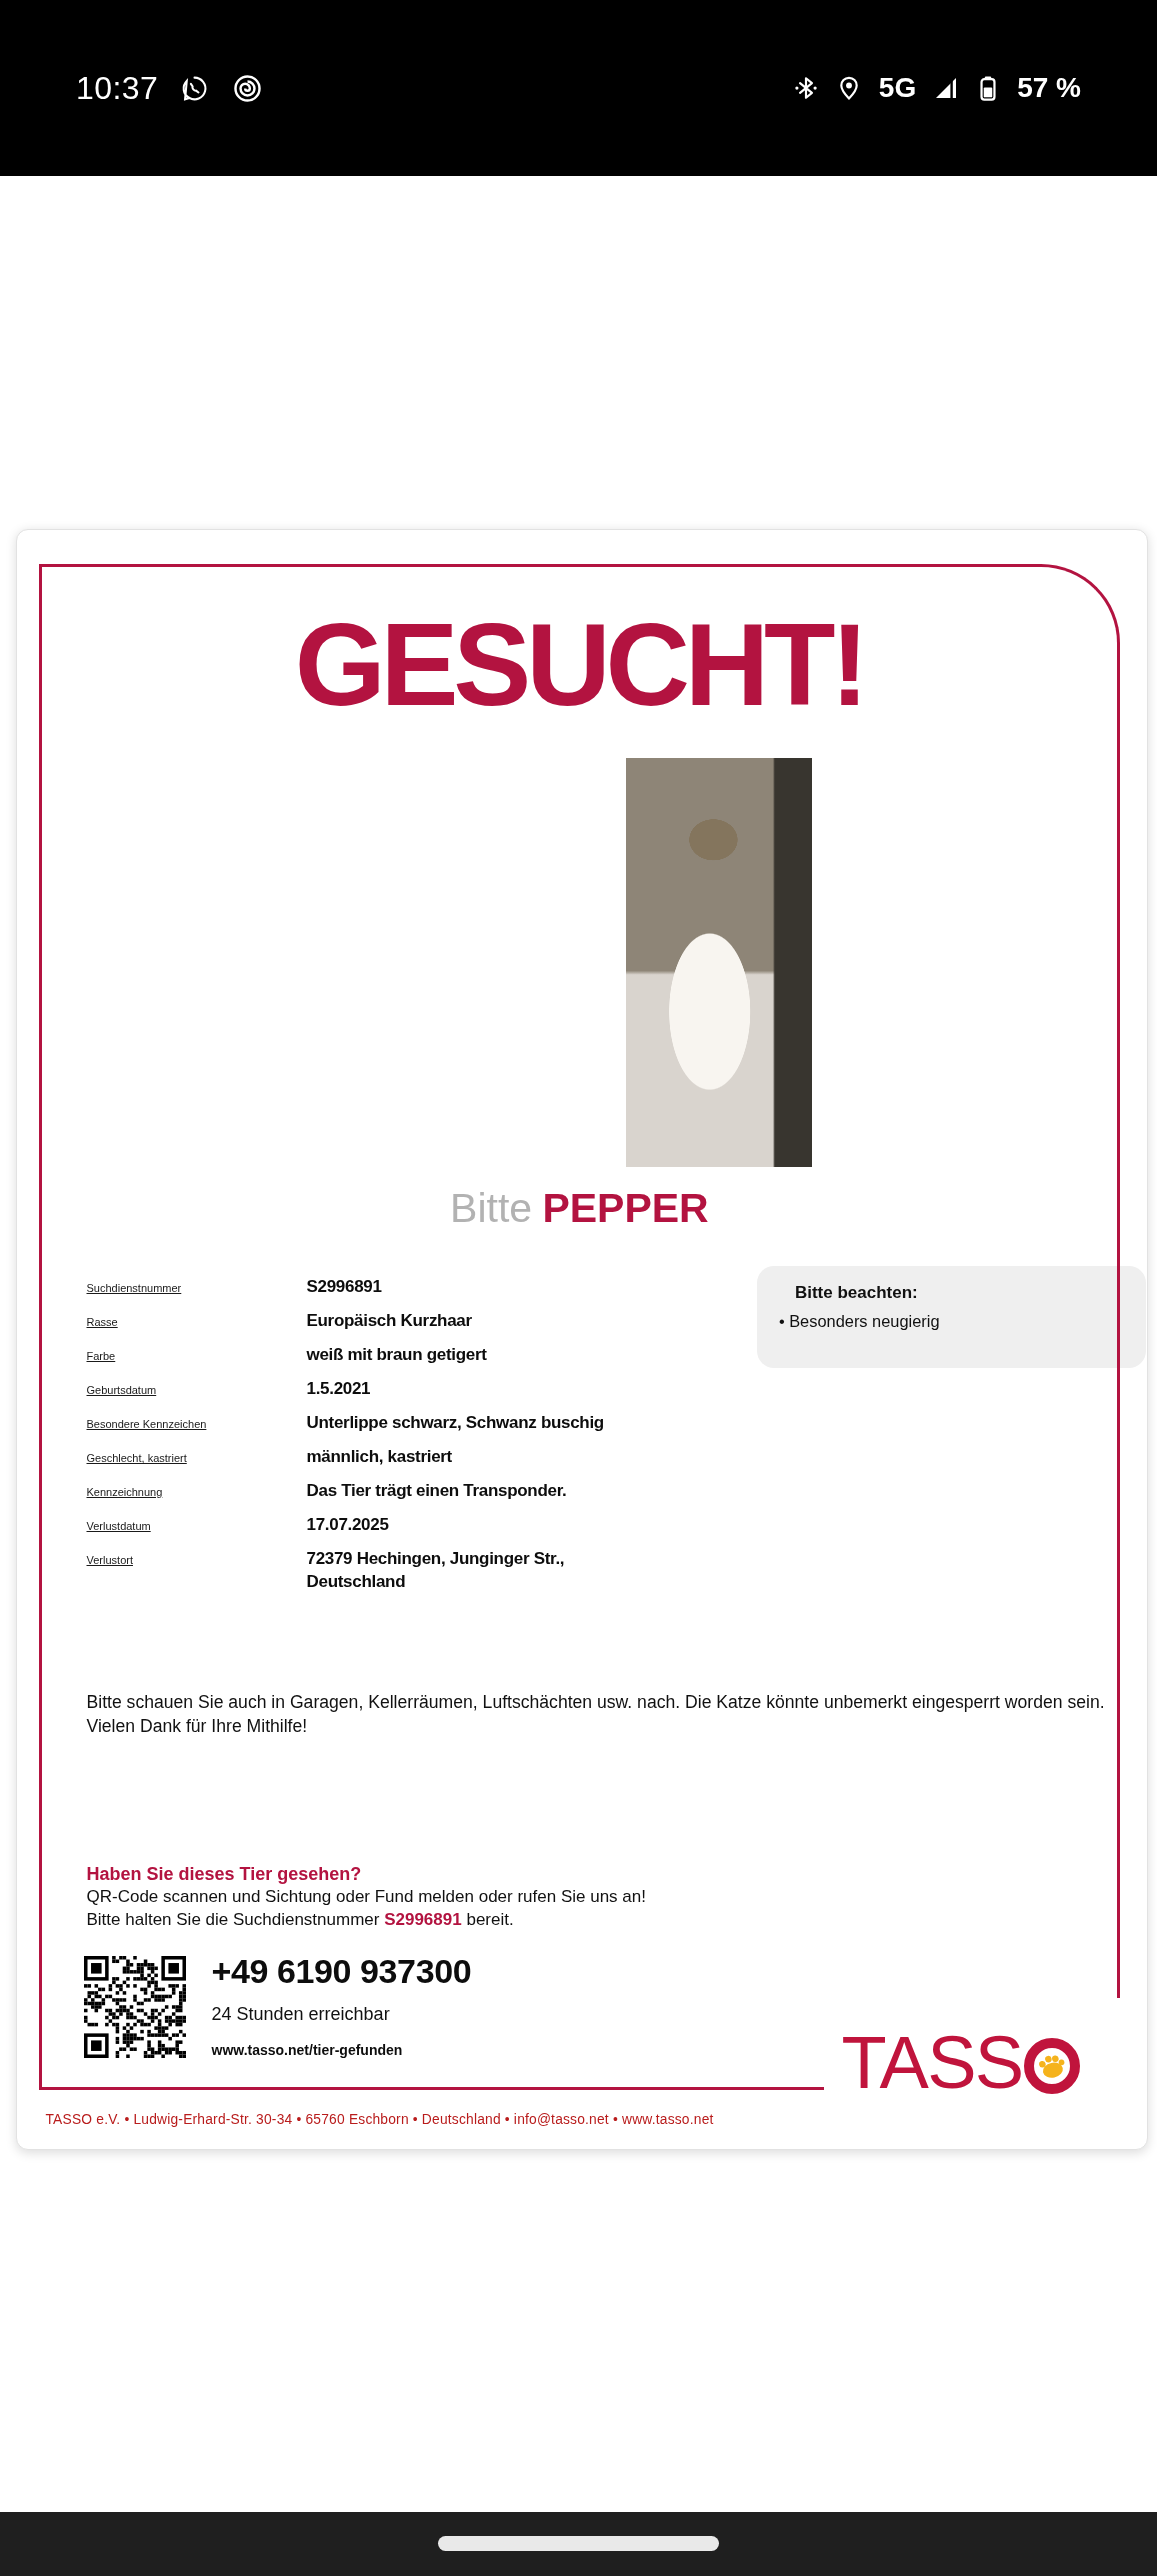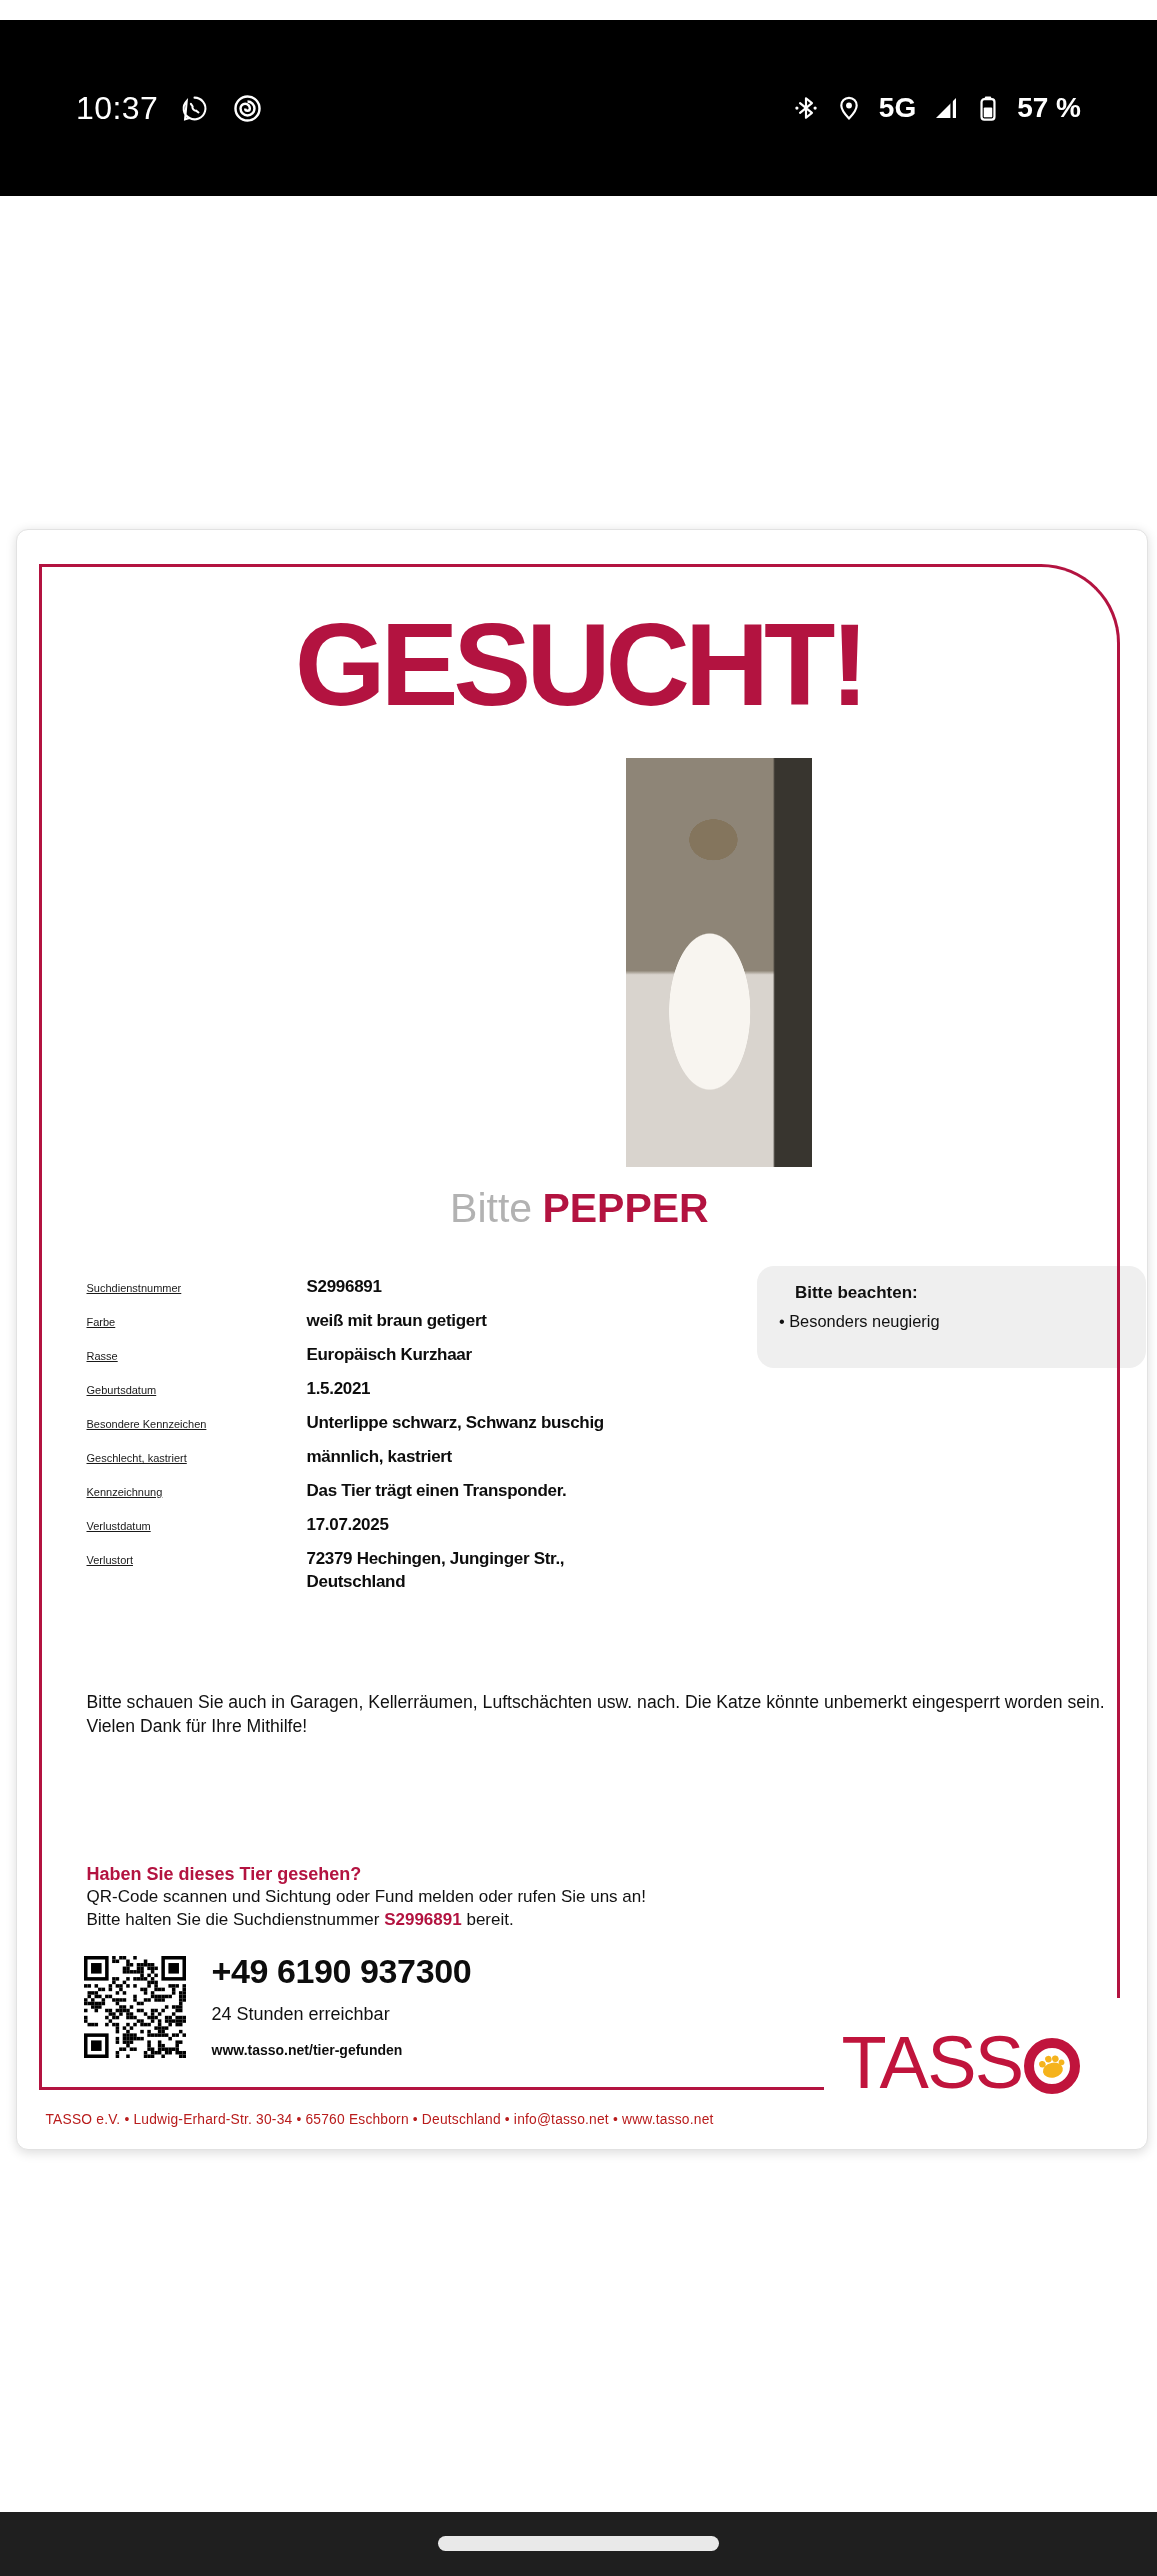--- a/index.html
+++ b/index.html
@@ -4,21 +4,21 @@
 <style>
   html,body{margin:0;padding:0;}
   body{
     width:1157px;height:2576px;position:relative;background:#ffffff;
     font-family:"Liberation Sans",sans-serif;overflow:hidden;
   }
   
   .status-bar{
     position:absolute;left:0;top:0;width:1157px;height:176px;background:#000;
     display:flex;align-items:center;justify-content:space-between;
-    padding:0 76px;box-sizing:border-box;color:#fff;margin-top:20px;
+    padding:0 76px;box-sizing:border-box;color:#fff;
   }
   .sb-left{display:flex;align-items:center;gap:22.4px;}
   .sb-right{display:flex;align-items:center;gap:17px;}
   .sb-time{font-size:32px;font-weight:500;letter-spacing:0.4px;}
   .sb-txt{font-size:28px;font-weight:700;}
   .sb-ic{display:flex;align-items:center;justify-content:center;}
   
   .card{
     position:absolute;left:15.5px;top:529px;width:1130px;height:1619px;
     background:#fff;border:0.9px solid #e2e2e2;border-radius:12px;
@@ -171,26 +171,26 @@
   <div class="pet-title">
     <span class="pet-prefix">Bitte</span><span class="pet-name">PEPPER</span>
   </div>
 
   <div class="details">
     <div class="drow">
       <span class="dlabel">Suchdienstnummer</span>
       <span class="dvalue">S2996891</span>
     </div>
     <div class="drow">
+      <span class="dlabel">Rasse</span>
+      <span class="dvalue">Europäisch Kurzhaar</span>
+    </div>
+    <div class="drow">
       <span class="dlabel">Farbe</span>
       <span class="dvalue">weiß mit braun getigert</span>
-    </div>
-    <div class="drow">
-      <span class="dlabel">Rasse</span>
-      <span class="dvalue">Europäisch Kurzhaar</span>
     </div>
     <div class="drow">
       <span class="dlabel">Geburtsdatum</span>
       <span class="dvalue">1.5.2021</span>
     </div>
     <div class="drow">
       <span class="dlabel">Besondere Kennzeichen</span>
       <span class="dvalue">Unterlippe schwarz, Schwanz buschig</span>
     </div>
     <div class="drow">

